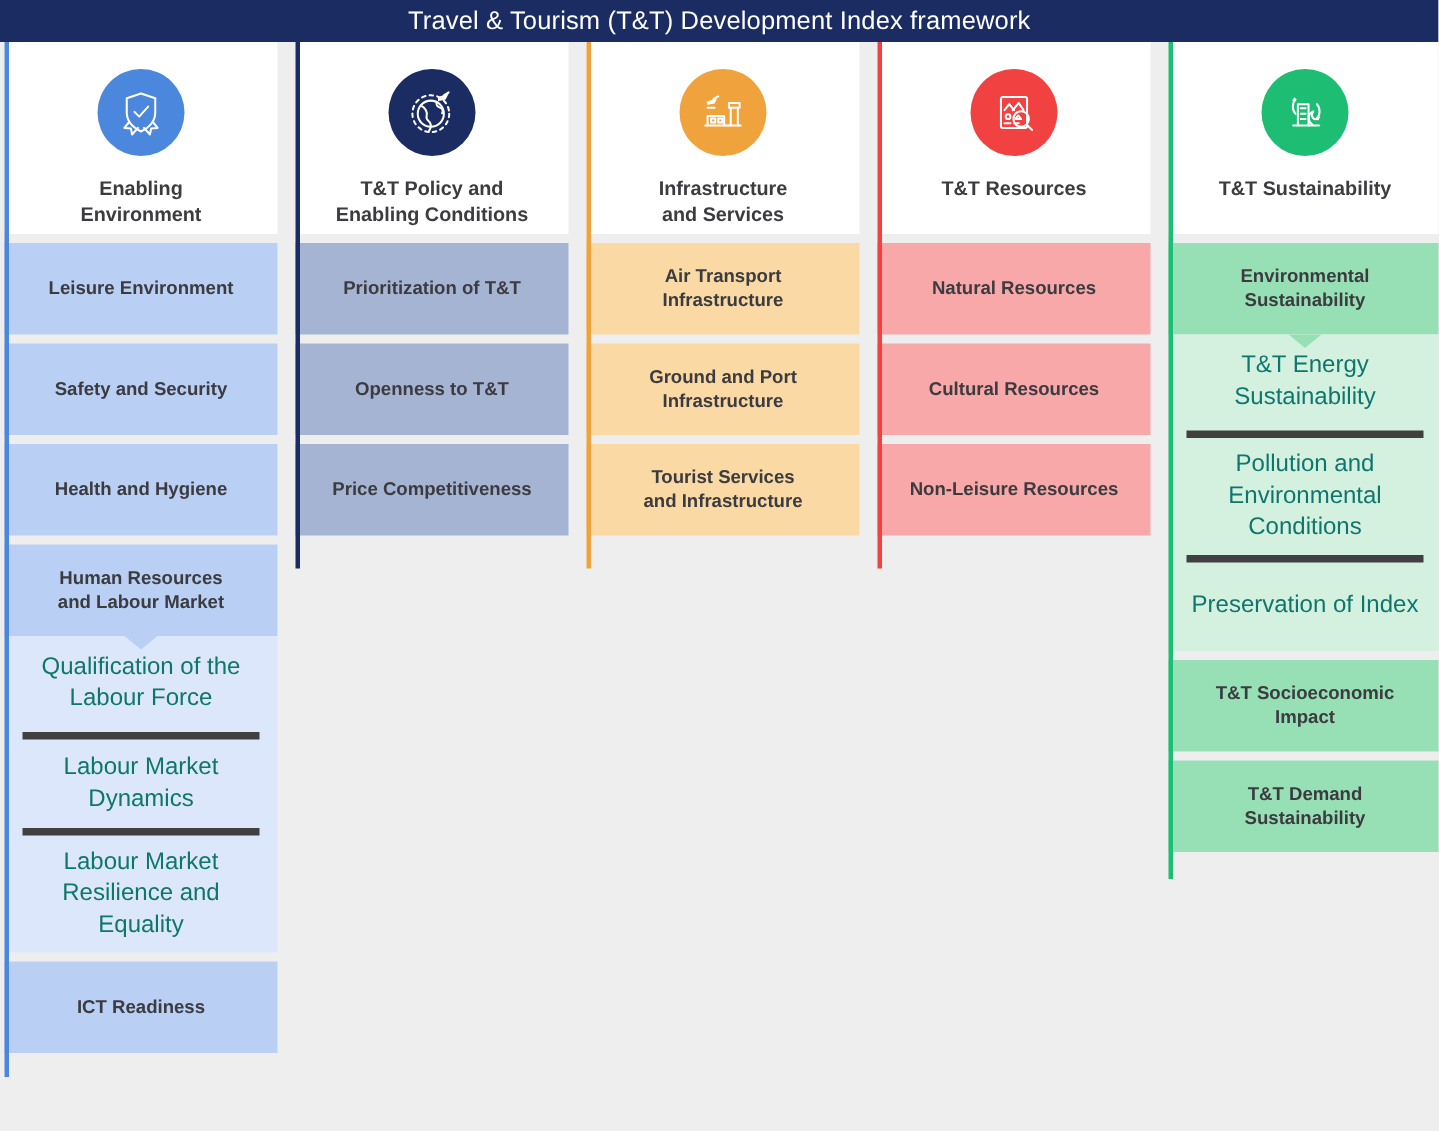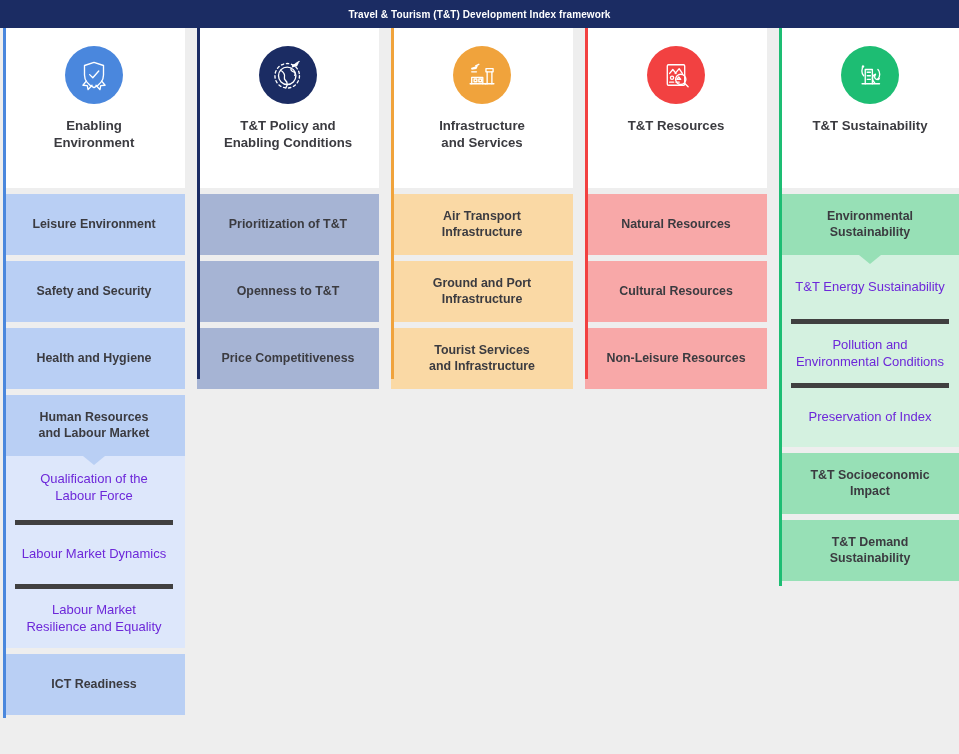--- a/index.html
+++ b/index.html
@@ -13,22 +13,22 @@
 
   
   .header {
     position: absolute; top: 0; left: 0;
     width: 959px; height: 28px;
     background: #1b2c63;
     display: flex; align-items: center; justify-content: center;
   }
   .header-title {
     color: #ffffff;
-    font-size: 10px;
-    font-weight: bold;
+    font-size: 17px;
+    font-weight: normal;
     letter-spacing: .1px;
     white-space: nowrap;
   }
 
   
   .columns {
     position: absolute; top: 28px; left: 0;
     width: 959px; height: 726px;
     display: flex;
     align-items: flex-start;
@@ -51,21 +51,21 @@
     left: 0; top: 0;
     width: 3px;
     background: var(--accent);
     height: var(--stripe-h, 100%);
     z-index: 5;
   }
 
   
   .col-head {
     background: #ffffff;
-    height: 160px;
+    height: 128px;
     display: flex;
     flex-direction: column;
     align-items: center;
     justify-content: flex-start;
     padding-top: 18px;
   }
   .icon-circle {
     width: 58px; height: 58px;
     border-radius: 50%;
     background: var(--accent);
@@ -115,23 +115,23 @@
     transform: translateX(-50%);
     width: 0; height: 0;
     border-left: 11px solid transparent;
     border-right: 11px solid transparent;
     border-top: 9px solid var(--pillar-bg);
   }
   .subitem {
     min-height: 64px;
     display: flex; align-items: center; justify-content: center;
     text-align: center;
-    font-size: 13px;
+    font-size: 16px;
     font-weight: normal;
-    color: #6d28d9;
+    color: #0f766e;
     line-height: 1.3;
     padding: 8px 2px;
     white-space: pre-line;
   }
   .subitem + .subitem { border-top: 5px solid #404040; }
 
   
   .col-1 { --accent:#4a87dd; --pillar-bg:#b9cff4; --sub-bg:#dde7fb; }
   .col-2 { --accent:#1b2c63; --pillar-bg:#a6b4d4; --sub-bg:#ccd5e8; }
   .col-3 { --accent:#f0a33c; --pillar-bg:#fad9a5; --sub-bg:#fdeed4; }

